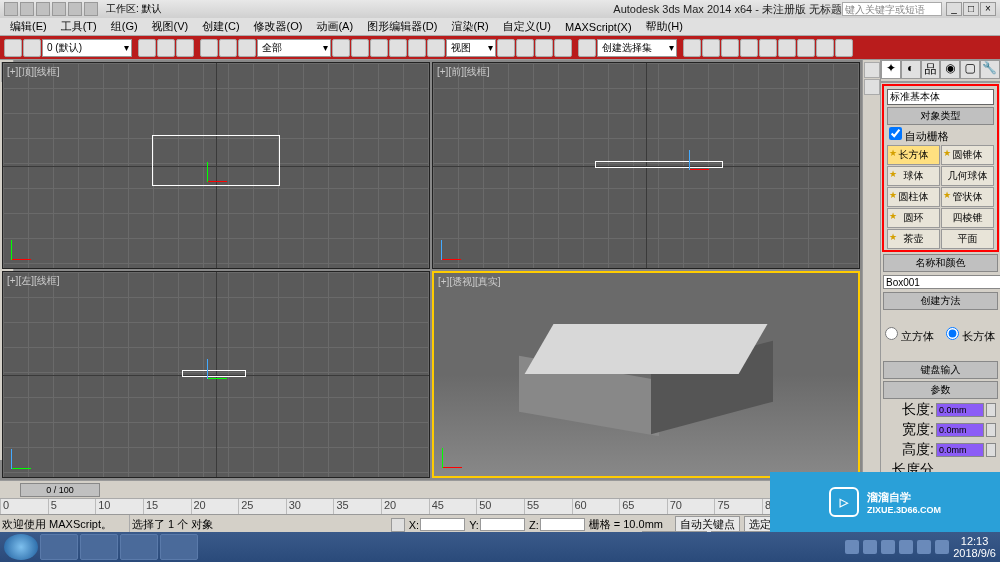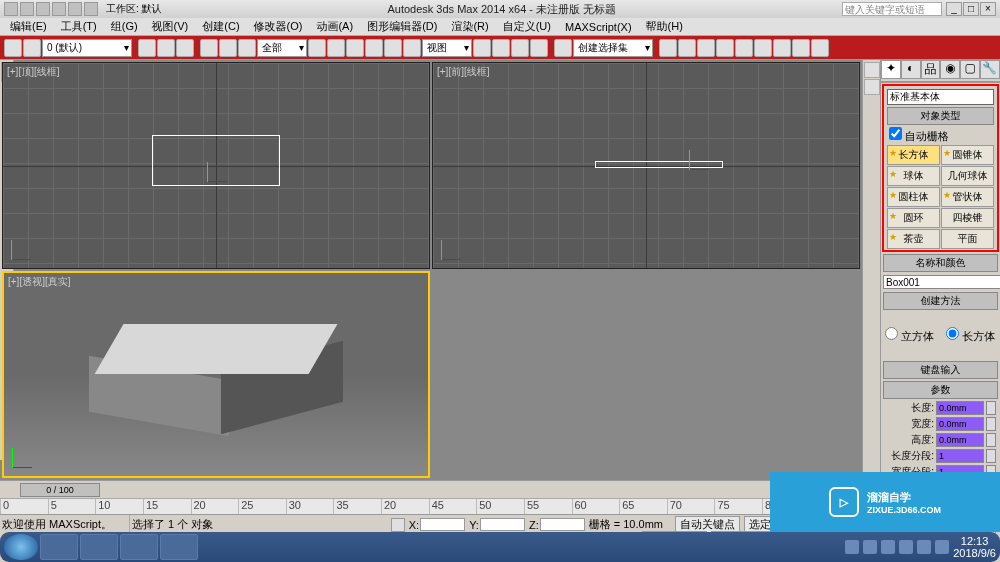--- a/index.html
+++ b/index.html
@@ -2,21 +2,21 @@
 <html><head>
 <meta charset="utf-8">
 <style>
 * { margin: 0; padding: 0; box-sizing: border-box; font-family: "Microsoft YaHei", Arial, sans-serif; font-size: 11px; }
 body { width: 1000px; height: 562px; background: #d4d0c8; overflow: hidden; position: relative; }
 
 .title-bar { height: 18px; background: linear-gradient(#e8e8e8,#d0d0d0); display: flex; align-items: center; padding: 0 4px; }
 .title-bar .left-icons { display: flex; gap: 2px; }
 .title-bar .left-icons div { width: 14px; height: 14px; background: #c0c0c0; border: 1px solid #999; }
 .title-bar .workspace { margin-left: 8px; font-size: 10px; }
-.title-bar .title { flex: 1; text-align: center; font-size: 11px; color: #222; }
+.title-bar .title { flex: 1; text-align: right; font-size: 11px; color: #222; }
 .title-bar .search { width: 100px; height: 14px; background: #fff; border: 1px solid #aaa; font-size: 10px; color: #888; padding: 0 2px; }
 .title-bar .win-btns { display: flex; gap: 1px; margin-left: 4px; }
 .title-bar .win-btns div { width: 16px; height: 14px; background: #ddd; border: 1px solid #999; text-align: center; line-height: 12px; font-size: 10px; }
 
 .menu-bar { height: 18px; background: #e0e0e0; display: flex; align-items: center; padding: 0 4px; gap: 2px; border-bottom: 1px solid #aaa; }
 .menu-bar .item { padding: 4px 6px; font-size: 11px; cursor: default; }
 
 .toolbar { height: 24px; background: #b91c1c; display: flex; align-items: center; padding: 0 4px; gap: 1px; border-bottom: 1px solid #999; }
 .toolbar .btn { width: 18px; height: 18px; background: #e0e0e0; border: 1px solid #aaa; border-radius: 2px; }
 .toolbar .sep { width: 4px; }
@@ -58,21 +58,21 @@
 .cmd-dropdown { height: 16px; background: #fff; border: 1px solid #666; margin: 2px; font-size: 10px; padding: 0 2px; }
 
 .red-box { border: 2px solid red; margin: 1px; padding: 1px; }
 .rollout-header { background: #c0c0c0; border: 1px solid #888; text-align: center; font-size: 10px; padding: 1px; margin: 1px 2px; }
 .prim-grid { display: grid; grid-template-columns: 1fr 1fr; gap: 1px; padding: 0 2px; }
 .prim-btn { background: #e8e4d8; border: 1px solid #999; font-size: 10px; padding: 2px 1px; text-align: center; position: relative; }
 .prim-btn.starred::before { content: "★"; color: #d4a000; position: absolute; left: 1px; font-size: 9px; }
 .prim-btn.active { background: #ffe080; }
 .check-row { font-size: 10px; padding: 1px 4px; }
 .field-row { display: flex; align-items: center; padding: 1px 4px; gap: 2px; }
-.field-row .lbl { flex: 1; font-size: 10px; text-align: right; }
+.field-row .lbl { flex: 1; font-size: 14px; text-align: right; }
 .field-row .val { width: 48px; height: 14px; background: #8b5cf6; border: 1px solid #888; font-size: 9px; padding: 0 2px; }
 .field-row .spin { width: 10px; height: 14px; background: #ddd; border: 1px solid #888; }
 .radio-row { display: flex; gap: 12px; padding: 16px 4px; font-size: 10px; }
 .name-row { padding: 2px; display: flex; gap: 2px; }
 .name-row input { flex: 1; height: 14px; border: 1px solid #888; font-size: 10px; padding: 0 2px; }
 
 .timeline { height: 18px; background: #d4d0c8; display: flex; align-items: center; border-top: 1px solid #999; }
 .timeline .slider { width: 80px; background: #c0c0c0; border: 1px solid #888; font-size: 9px; text-align: center; height: 14px; line-height: 12px; margin-left: 20px; }
 .time-ruler { height: 16px; background: #e8e8e8; border-top: 1px solid #aaa; display: flex; font-size: 9px; color: #444; }
 .time-ruler div { flex: 1; border-left: 1px solid #bbb; padding-left: 2px; }
@@ -80,21 +80,21 @@
 .status-area { height: 34px; background: #d4d0c8; border-top: 1px solid #999; display: flex; font-size: 10px; }
 .status-left { width: 130px; border-right: 1px solid #aaa; padding: 2px; }
 .status-mid { flex: 1; padding: 2px; }
 .status-mid .row { display: flex; gap: 4px; align-items: center; height: 15px; }
 .status-coords { display: flex; gap: 4px; align-items: center; }
 .status-coords .c { display: flex; align-items: center; gap: 1px; }
 .status-coords .c input { width: 45px; height: 13px; border: 1px solid #999; font-size: 9px; }
 .status-right { display: flex; align-items: center; gap: 2px; padding: 0 4px; }
 .status-right .btn { width: 16px; height: 16px; background: #e0e0e0; border: 1px solid #999; }
 
-.taskbar { position: absolute; bottom: 0; left: 0; right: 0; height: 30px; background: linear-gradient(#3a5a8a,#2a4a7a); display: flex; align-items: center; padding: 0 4px; gap: 2px; border-radius: 9px; }
+.taskbar { position: absolute; bottom: 0; left: 0; right: 0; height: 30px; background: linear-gradient(#3a5a8a,#2a4a7a); display: flex; align-items: center; padding: 0 4px; gap: 2px; }
 .taskbar .start { width: 34px; height: 26px; background: radial-gradient(circle,#7ec0ee,#1a5a9a); border-radius: 50%; }
 .taskbar .task { width: 38px; height: 26px; background: #4a6a9a; border: 1px solid #5a7aaa; border-radius: 2px; }
 .taskbar .tray { margin-left: auto; display: flex; align-items: center; gap: 4px; color: #fff; font-size: 10px; }
 .taskbar .tray .icon { width: 14px; height: 14px; background: #6a8aba; border-radius: 2px; }
 .taskbar .clock { text-align: center; line-height: 1.1; }
 
 .watermark { position: absolute; right: 0; bottom: 30px; width: 230px; height: 60px; background: #2aa0d8; color: #fff; display: flex; align-items: center; justify-content: center; gap: 8px; font-size: 18px; font-weight: bold; }
 .watermark .play { width: 30px; height: 30px; border: 2px solid #fff; border-radius: 6px; display: flex; align-items: center; justify-content: center; }
 .watermark .sub { font-size: 9px; display: block; }
 
@@ -143,21 +143,21 @@
   <div class="btn"></div>
   <div class="dropdown" style="width:90px">0 (默认)</div>
   <div class="sep"></div>
   <div class="btn"></div>
   <div class="btn"></div>
   <div class="btn"></div>
   <div class="sep"></div>
   <div class="btn"></div>
   <div class="btn"></div>
   <div class="btn"></div>
-  <div class="dropdown" style="width:50px">全部</div>
+  <div class="dropdown" style="width:74px">全部</div>
   <div class="btn"></div>
   <div class="btn"></div>
   <div class="btn"></div>
   <div class="btn"></div>
   <div class="btn"></div>
   <div class="btn"></div>
   <div class="dropdown" style="width:50px">视图</div>
   <div class="btn"></div>
   <div class="btn"></div>
   <div class="btn"></div>
@@ -199,20 +199,33 @@
     <div class="viewport">
       <div class="grid-lines"></div>
       <div class="vp-label">[+][前][线框]</div>
       <div class="box-wire" style="left:38%;top:48%;width:30%;height:3%"></div>
       <div class="axis" style="left:60%;bottom:48%">
           <div class="x"></div>
           <div class="y" style="background:#4af"></div>
         </div>
       <div class="axis">
           <div class="x"></div>
+          <div class="y" style="background:#4af"></div>
+        </div>
+    </div>
+    <div class="viewport">
+      <div class="grid-lines"></div>
+      <div class="vp-label">[+][左][线框]</div>
+      <div class="box-wire" style="left:42%;top:48%;width:15%;height:3%"></div>
+      <div class="axis" style="left:48%;bottom:48%">
+          <div class="x" style="background:#0f0"></div>
+          <div class="y" style="background:#4af"></div>
+        </div>
+      <div class="axis">
+          <div class="x" style="background:#0f0"></div>
           <div class="y" style="background:#4af"></div>
         </div>
     </div>
     <div class="viewport active">
       <div class="persp-floor"></div>
       <div class="vp-label">[+][透视][真实]</div>
       <div class="persp-box">
         <div class="front"></div>
           <div class="side"></div>
           <div class="top"></div>

